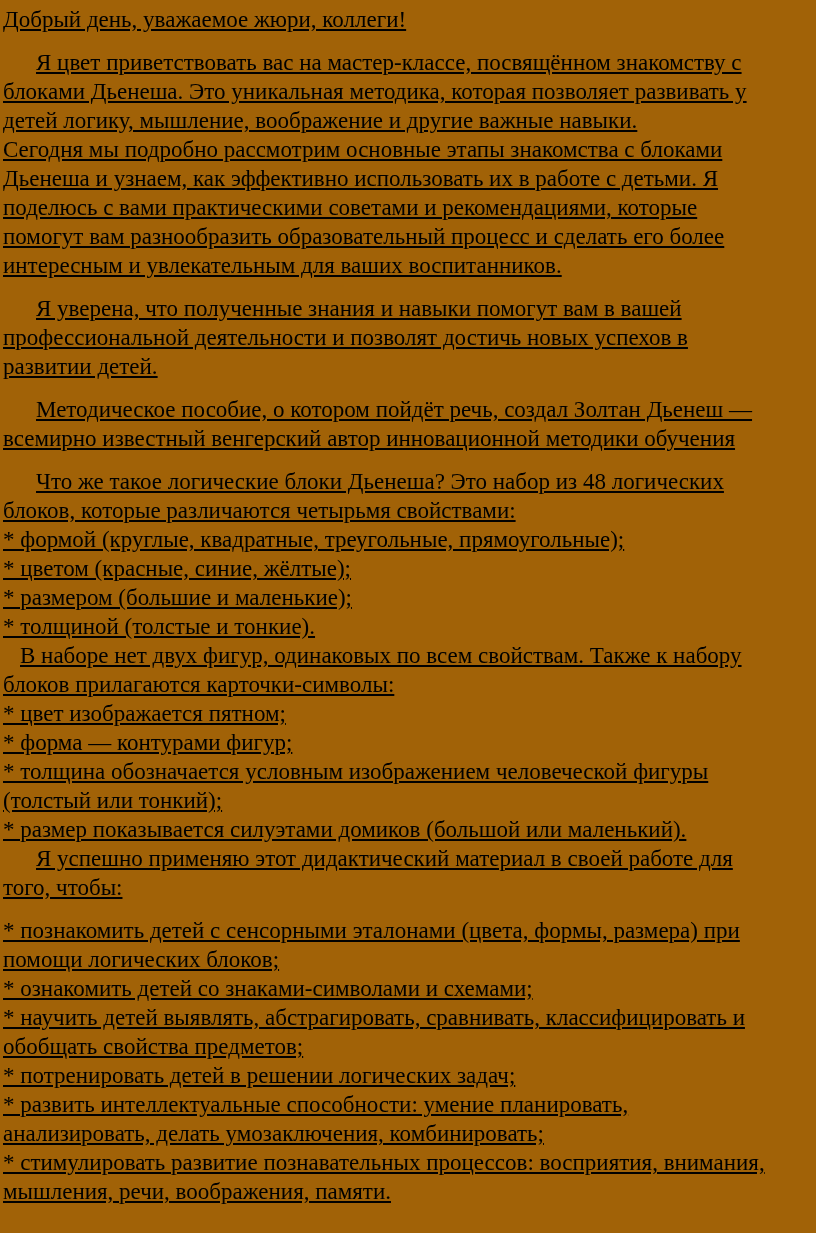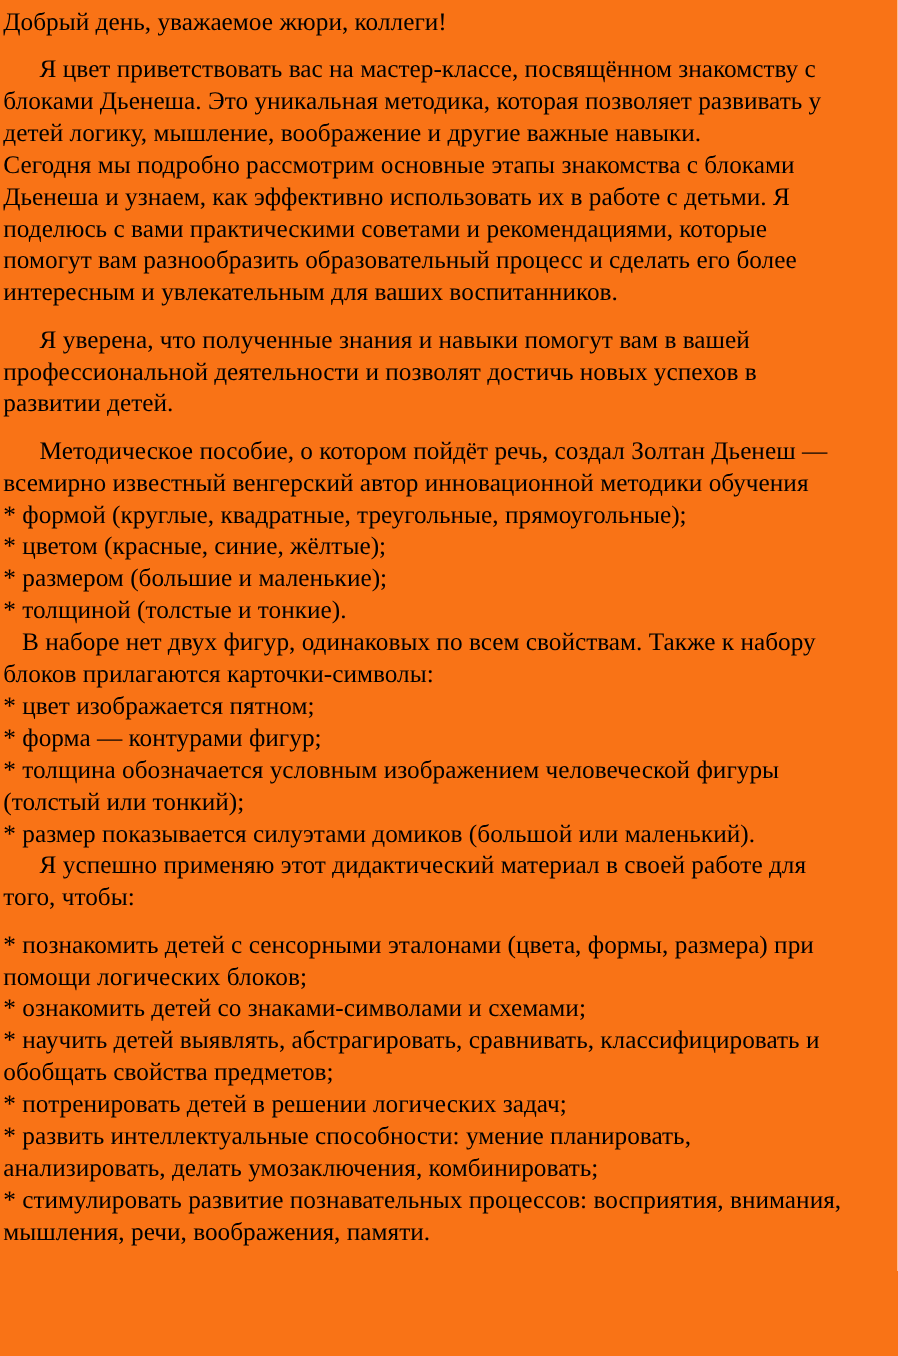--- a/index.html
+++ b/index.html
@@ -32,21 +32,21 @@
   .para.indent-first .line:first-child {
     text-indent: 33px;
   }
   .para.indent-small .line:first-child {
     text-indent: 17px;
   }
 </style>
 </head>
 <body>
 
-<div class="page" style="background: #f97316; color: rgb(0, 0, 0);">
+<div class="page" style="background: #a16207; color: rgb(0, 0, 0); text-decoration: underline;">
     <div class="para indent-none">
       <div class="line">Добрый день, уважаемое жюри, коллеги!</div>
     </div>
     <div class="para indent-first space-before">
       <div class="line">Я цвет приветствовать вас на мастер-классе, посвящённом знакомству с</div>
       <div class="line">блоками Дьенеша. Это уникальная методика, которая позволяет развивать у</div>
       <div class="line">детей логику, мышление, воображение и другие важные навыки.</div>
     </div>
     <div class="para indent-none">
       <div class="line">Сегодня мы подробно рассмотрим основные этапы знакомства с блоками</div>
@@ -56,20 +56,24 @@
       <div class="line">интересным и увлекательным для ваших воспитанников.</div>
     </div>
     <div class="para indent-first space-before">
       <div class="line">Я уверена, что полученные знания и навыки помогут вам в вашей</div>
       <div class="line">профессиональной деятельности и позволят достичь новых успехов в</div>
       <div class="line">развитии детей.</div>
     </div>
     <div class="para indent-first space-before">
       <div class="line">Методическое пособие, о котором пойдёт речь, создал Золтан Дьенеш —</div>
       <div class="line">всемирно известный венгерский автор инновационной методики обучения</div>
+    </div>
+    <div class="para indent-first space-before">
+      <div class="line">Что же такое логические блоки Дьенеша? Это набор из 48 логических</div>
+      <div class="line">блоков, которые различаются четырьмя свойствами:</div>
     </div>
     <div class="para indent-none">
       <div class="line">* формой (круглые, квадратные, треугольные, прямоугольные);</div>
     </div>
     <div class="para indent-none">
       <div class="line">* цветом (красные, синие, жёлтые);</div>
     </div>
     <div class="para indent-none">
       <div class="line">* размером (большие и маленькие);</div>
     </div>

